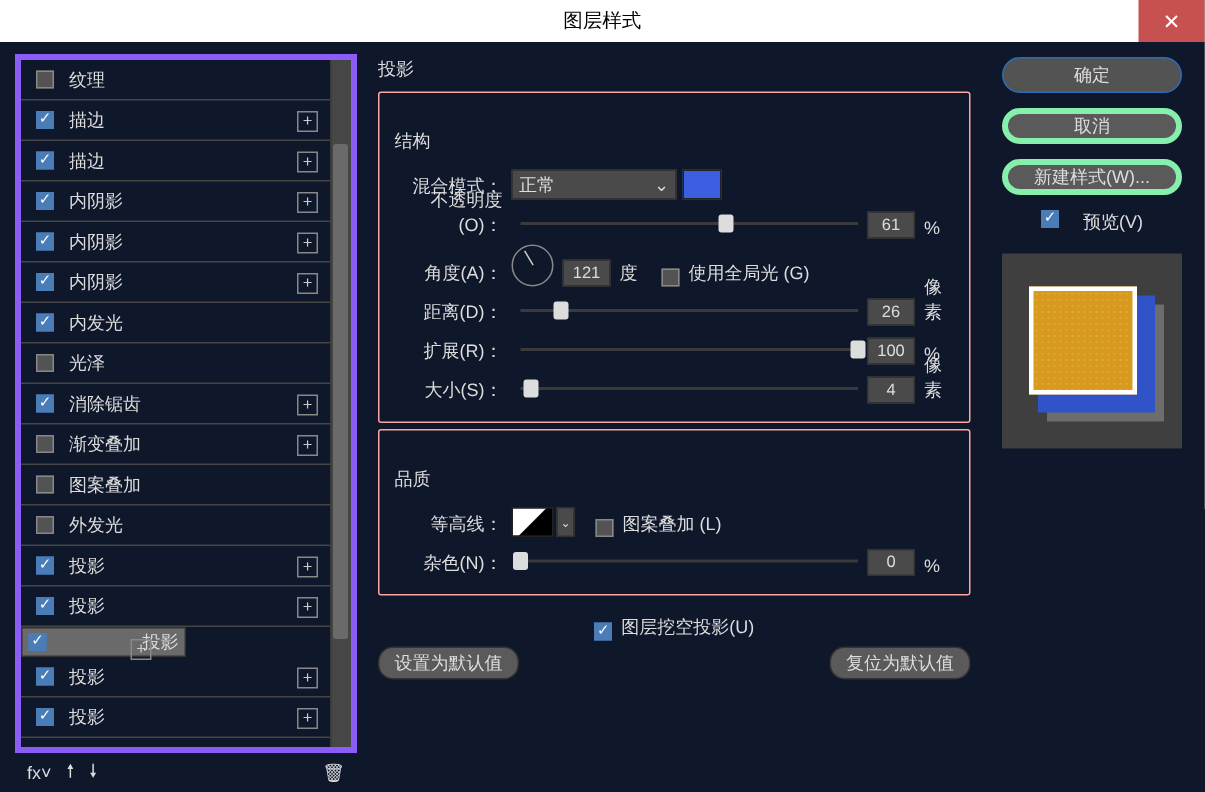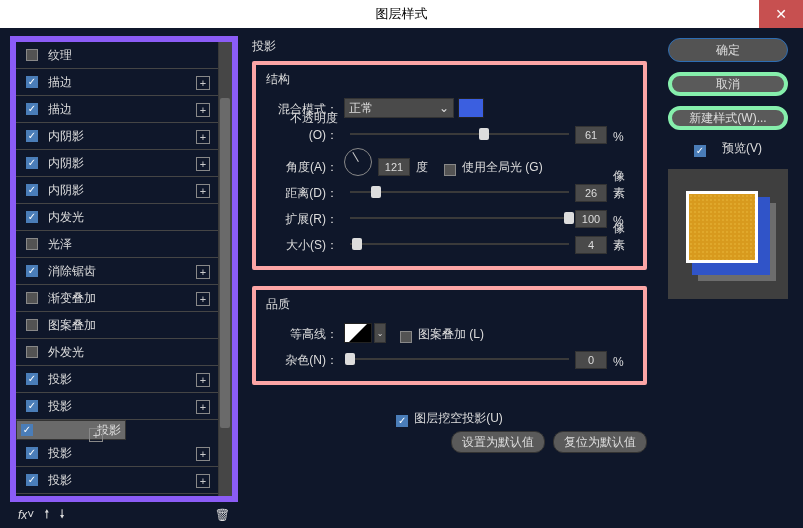--- a/index.html
+++ b/index.html
@@ -3,53 +3,53 @@
 <meta charset="utf-8">
 <style>
 *{box-sizing:border-box;margin:0;padding:0;font-family:"Microsoft YaHei",sans-serif;font-size:12px;color:#ddd}
 body{background:#fff}
 .win{width:803px;height:528px;background:#0f172a;position:relative}
 .titlebar{height:28px;background:#fff;display:flex;align-items:center;position:relative}
 .title{position:absolute;left:50%;transform:translateX(-50%);color:#000;font-size:13px}
 .close{position:absolute;right:0;top:0;width:44px;height:28px;background:#c75050;color:#fff;display:flex;align-items:center;justify-content:center;font-size:14px}
 .body{display:flex;height:500px;padding:8px 10px 0 10px;gap:10px}
 .left{width:228px;display:flex;flex-direction:column;position:relative}
-.effects{flex:1;border:6px solid #8b5cf6;overflow:hidden;position:relative}
+.effects{flex:1;border:4px solid #8b5cf6;overflow:hidden;position:relative}
 .scrollbar{position:absolute;right:0;top:0;width:14px;height:100%;background:#464646;border-left:1px solid #3a3a3a}
 .thumb{position:absolute;right:2px;width:10px;background:#6a6a6a;border-radius:2px}
 .row{height:27px;display:flex;align-items:center;padding:0 20px 0 10px;border-bottom:1px solid #454545;position:relative}
 .row.sel{background:#6a6a6a}
 .cb{width:12px;height:12px;border:1px solid #888;margin-right:10px;display:flex;align-items:center;justify-content:center;background:#535353}
 .cb.on{background:#4a7db8;border-color:#4a7db8}
 .cb.on::after{content:"✓";font-size:10px;color:#fff;line-height:1}
 .plus{position:absolute;right:22px;top:7px;width:14px;height:14px;border:1px solid #888;display:flex;align-items:center;justify-content:center;font-size:11px;color:#ccc}
 .bottom{height:26px;display:flex;align-items:center;padding:0 8px;gap:10px;color:#aaa}
 .bottom .sp{flex:1}
 .mid{flex:1;padding:2px 6px 0 4px}
 .panel-title{margin-bottom:6px}
-.panel{border:4px solid #fca5a5;border-radius:2px;padding:6px 10px 12px 10px;margin-bottom:16px}
+.panel{border:1px solid #fca5a5;border-radius:2px;padding:24px 10px 12px 10px;margin-bottom:4px}
 .fr{display:flex;align-items:flex-end;height:26px}
 .lbl{width:78px;text-align:right;padding-right:6px}
 .sel{width:110px;height:20px;background:#4a4a4a;border:1px solid #333;padding:0 4px;display:flex;align-items:center;justify-content:space-between}
 .swatch{width:26px;height:20px;background:#3b5fe0;border:1px solid #222;margin-left:4px}
 .slider{flex:1;height:20px;position:relative;margin:0 6px}
 .track{position:absolute;top:9px;left:0;right:0;height:2px;background:#3a3a3a}
 .knob{position:absolute;top:4px;width:10px;height:12px;background:#ddd;border-radius:2px;transform:translateX(-50%)}
 .num{width:32px;height:18px;background:#4a4a4a;border:1px solid #333;text-align:center;line-height:16px;font-size:11px}
 .unit{width:26px;padding-left:6px}
 .dial{width:28px;height:28px;border:1px solid #888;border-radius:50%;position:relative;margin-right:6px}
 .needle{position:absolute;left:50%;top:50%;width:11px;height:1px;background:#ccc;transform-origin:0 0;transform:rotate(-121deg)}
 .contour{width:28px;height:20px;background:linear-gradient(135deg,#fff 49%,#000 51%);border:1px solid #222;margin-right:2px}
 .dd{width:12px;height:20px;background:#4a4a4a;border:1px solid #333;display:flex;align-items:center;justify-content:center;font-size:8px}
 .btn{height:22px;padding:0 10px;background:#5a5a5a;border:1px solid #333;border-radius:10px;display:inline-flex;align-items:center}
-.btns{display:flex;gap:8px;justify-content:flex-end;margin-top:4px}
+.btns{display:flex;gap:8px;justify-content:space-between;margin-top:4px}
 .right{width:130px;display:flex;flex-direction:column;align-items:center;gap:10px;padding-top:2px}
 .rbtn{width:120px;height:24px;border:4px solid #86efac;border-radius:12px;display:flex;align-items:center;justify-content:center;background:#5a5a5a}
 .rbtn.primary{border:1.5px solid #2d6db3;background:#535353}
-.prevrow{display:flex;align-items:flex-end;gap:6px}
+.prevrow{display:flex;align-items:flex-start;gap:6px}
 .preview{width:120px;height:130px;background:#3f3f3f;display:flex;align-items:center;justify-content:center;position:relative;margin-top:2px}
 .pv3{position:absolute;width:78px;height:78px;background:#6d6d6d;left:30px;top:34px}
 .pv2{position:absolute;width:78px;height:78px;background:#3054c8;left:24px;top:28px}
 .pv1{position:absolute;width:72px;height:72px;background:#d89a1e;border:3px solid #fff;left:18px;top:22px;background-image:radial-gradient(circle,#e0a82c 1px,transparent 1px);background-size:4px 4px}
 </style>
 </head>
 <body>
 
 <div class="win">
  <div class="titlebar">
@@ -137,21 +137,21 @@
           <div class="row">
             <div class="cb on"></div>
             <span>投影</span>
             <div class="plus">+</div>
           </div>
           <div class="scrollbar">
             <div class="thumb" style="top:56px;height:330px"></div>
           </div>
    </div>
    <div class="bottom">
-    <span style="font-style:italic">fx˅</span>
+    <span style="">fx˅</span>
     <span>🠕</span>
     <span>🠗</span>
     <span class="sp"></span>
     <span>🗑</span>
    </div>
   </div>
 
   <div class="mid">
    <div class="panel-title">投影</div>
    <div class="panel">

